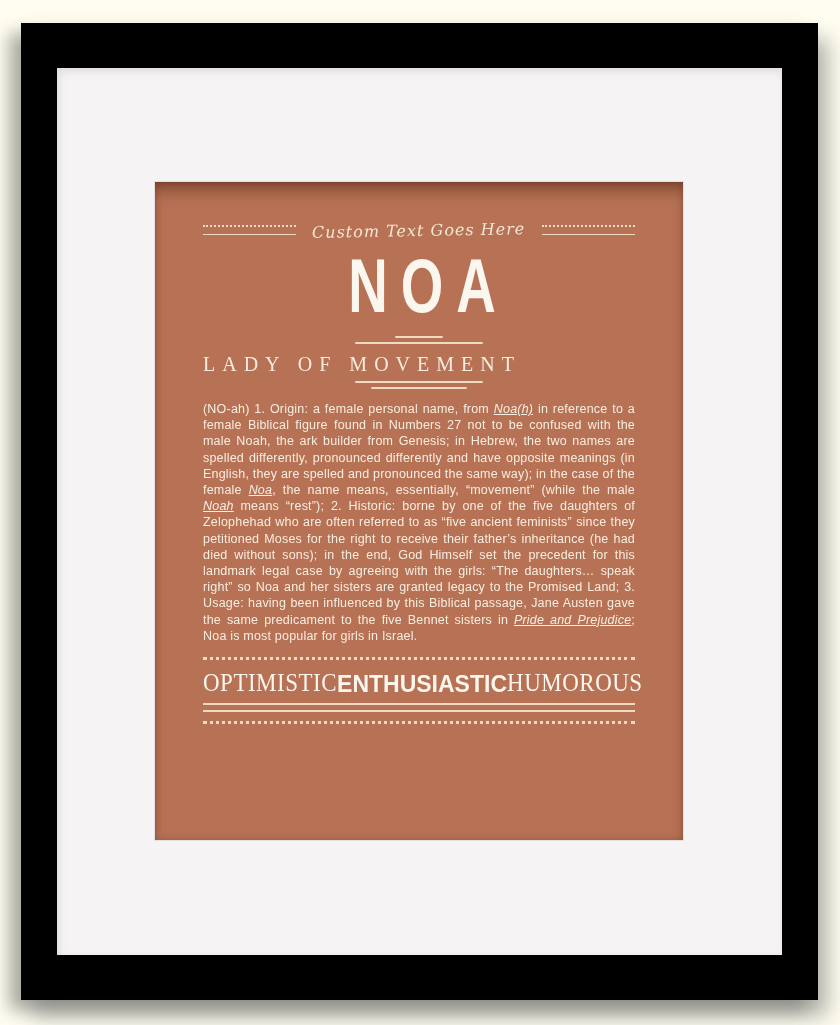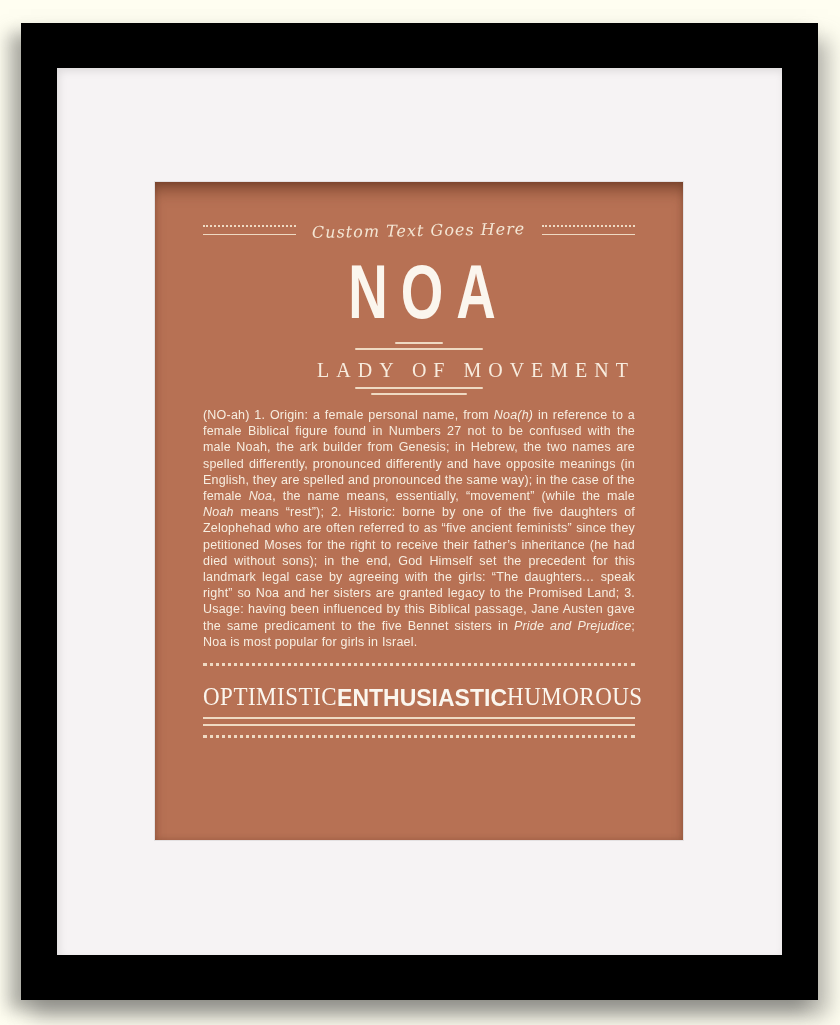--- a/index.html
+++ b/index.html
@@ -32,21 +32,21 @@
   }
   .print{
     position:absolute;left:98px;top:114px;width:528px;height:658px;
     background:var(--terracotta);
     box-shadow:inset 0 14px 16px -7px rgba(72,32,14,.55), inset 0 0 6px rgba(72,32,14,.28), 0 0 0 1px rgba(0,0,0,.07);
     padding:38px 48px 0 48px;box-sizing:border-box;overflow:hidden;
     color:var(--text-white);
   }
   
   .custom-row{
-    display:flex;align-items:center;height:20px;margin-bottom:16px;
+    display:flex;align-items:center;height:20px;margin-bottom:10px;
   }
   .dot-rule{
     flex:1;height:7px;
     border-top:2px dotted var(--cream-line);
     border-bottom:1px solid var(--cream-line);
   }
   .custom-text{
     flex:0 0 auto;padding:0 16px;
     font-family:"DejaVu Serif",serif;font-style:italic;
     font-size:16px;letter-spacing:1px;color:#f4e6d4;
@@ -65,38 +65,38 @@
   
   .divider{display:flex;flex-direction:column;align-items:center;gap:4px;}
   .divider.top{margin-top:14px;}
   .divider.bottom{margin-top:5px;}
   .rule{height:2px;background:var(--cream-line);border-radius:1px;}
   .rule.short{width:48px;}
   .rule.long{width:128px;}
   .rule.mid{width:96px;}
   
   .subtitle{
-    margin-top:9px;text-align:right;
+    margin-top:9px;text-align:left;
     font-family:"Liberation Serif","DejaVu Serif",serif;
     font-size:20px;letter-spacing:7px;color:#f8ecde;white-space:nowrap;
   }
   
   .definition{
     margin-top:12px;
     font-size:12.5px;line-height:16.2px;
     text-align:justify;color:var(--body-text);
     letter-spacing:.2px;
   }
-  .definition .it{font-style:italic;}
+  .definition .it{font-style:italic;text-decoration:underline;}
   
   .dotted-full{
     border-top:3px dotted var(--cream-line);height:0;margin-top:13px;
   }
   .dotted-full.bottom{margin-top:9px;}
-  .traits{margin-top:16px;}
+  .traits{margin-top:8px;}
   .trait-row{
     display:flex;justify-content:space-between;align-items:center;
     height:30px;white-space:nowrap;
   }
   .trait-word{
     font-family:"Liberation Serif","DejaVu Serif",serif;
     font-weight:400;font-size:23px;letter-spacing:.5px;color:var(--text-white);
     transform:scaleY(1.08);
   }
   .trait-word.bold{

